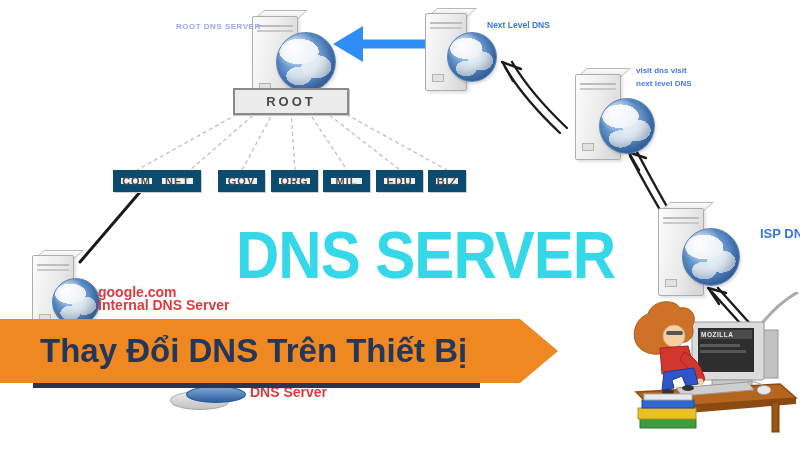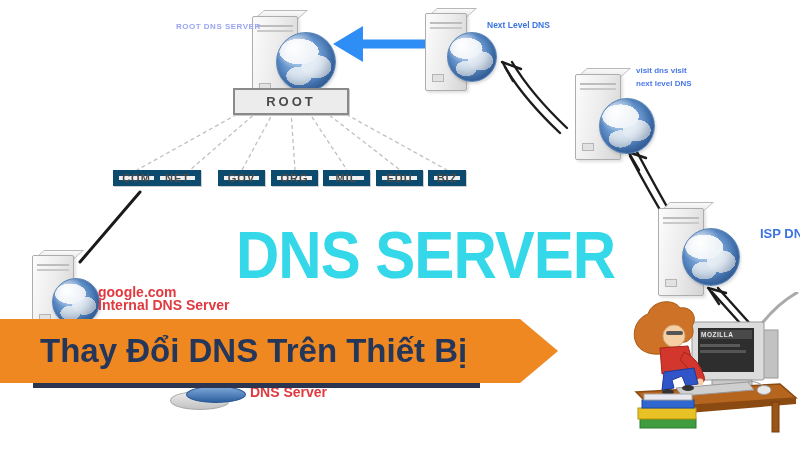--- a/index.html
+++ b/index.html
@@ -34,22 +34,22 @@
   .lbl-lavender{color:#9aa6f2;font-size:8px;letter-spacing:.5px;}
   .lbl-blue{color:#3a74e0;font-size:8.5px;}
   .lbl-blue2{color:#4a78e8;font-size:8px;line-height:13px;}
   .lbl-red{color:#e0393f;font-size:14px;line-height:13px;}
 
   
   .rootbox{position:absolute;left:233px;top:88px;width:112px;height:23px;background:#ececec;
         border:2px solid #8a8a8a;box-shadow:1px 1px 0 #c9c9c9;z-index:2;
         display:flex;align-items:center;justify-content:center;
         font-size:13px;font-weight:bold;letter-spacing:3px;color:#4a4a4a;}
-  .tld{position:absolute;top:170px;width:47px;height:16px;background:#f0f0f0;
-        border:6px solid #0c4a6e;box-shadow:1px 1px 0 #cfcfcf;z-index:2;box-sizing:border-box;
+  .tld{position:absolute;top:170px;width:47px;height:22px;background:#f0f0f0;
+        border:8px solid #0c4a6e;box-shadow:1px 1px 0 #cfcfcf;z-index:2;box-sizing:border-box;
         display:flex;align-items:center;justify-content:center;
         font-size:11px;font-weight:bold;letter-spacing:1px;color:#4a4a4a;}
 
   
   .watermark{position:absolute;left:236px;top:216px;z-index:2;color:#35d8e9;
         font-size:60px;font-weight:bold;letter-spacing:-1px;white-space:nowrap;
         transform:scale(1.0,1.12);transform-origin:top left;}
 
   
   .banner{position:absolute;left:0;top:319px;width:558px;height:64px;background:#ef8820;z-index:3;

